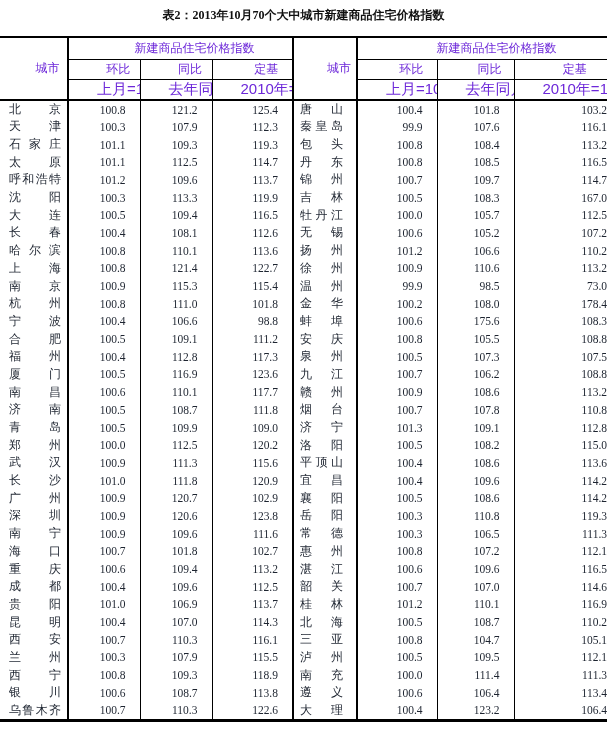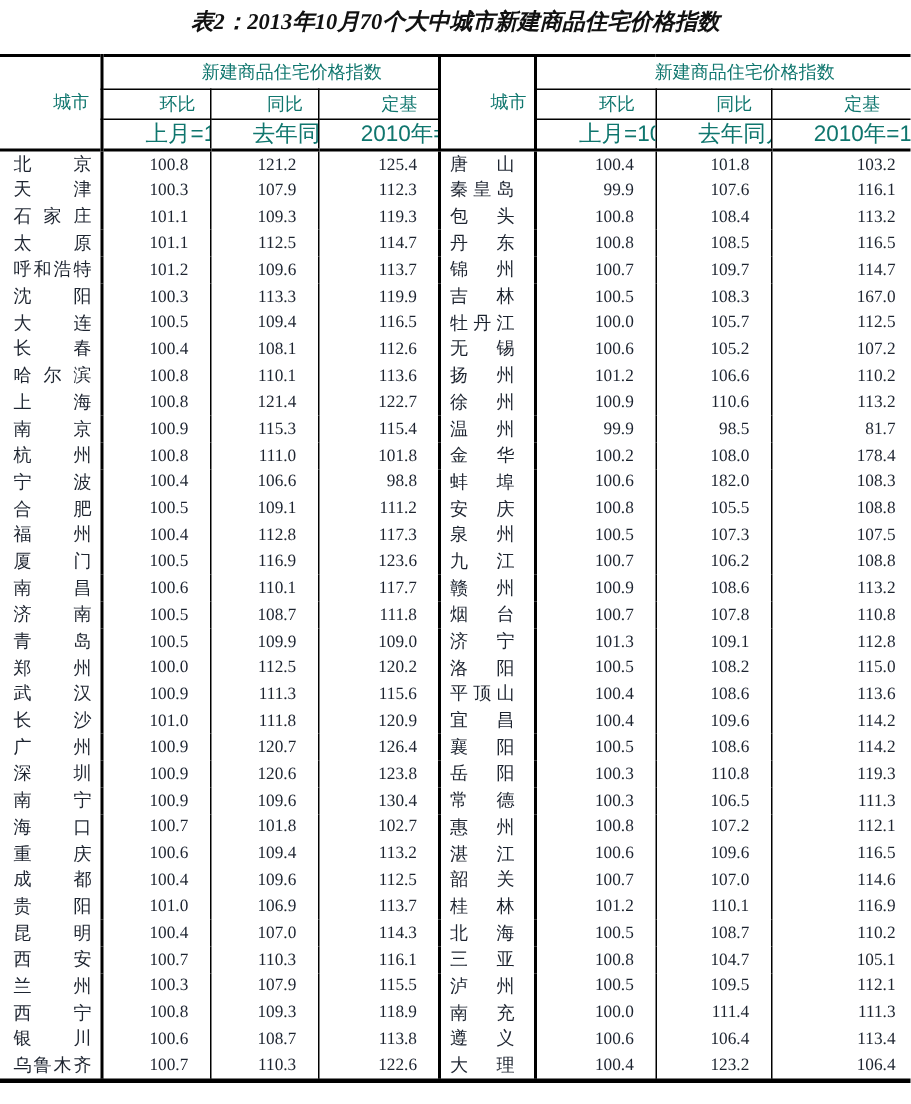--- a/index.html
+++ b/index.html
@@ -4,53 +4,52 @@
 <style>
   * { margin:0; padding:0; box-sizing:border-box; }
   html, body { background:#ffffff; }
   body {
     width:607px; height:736px; overflow:hidden; position:relative;
     color:#1d2430;
     font-family:"Liberation Serif","DejaVu Serif",serif;
   }
   .doc-title {
     position:absolute; top:6px; left:0; width:607px;
-    text-align:center; font-weight:bold; font-size:15px; line-height:19px;
+    text-align:center; font-weight:bold; font-size:12px; line-height:19px;
     font-family:"Liberation Serif","DejaVu Serif",serif;
     color:#111;
-    font-style:italic;
   }
   table.idx {
     position:absolute; top:36px; left:0;
     width:607px; table-layout:fixed; border-collapse:collapse;
     border-top:2px solid #000;
     border-bottom:3px solid #000;
   }
   th, td { border:1px solid #000; overflow:hidden; white-space:nowrap; }
   tr > *:first-child { border-left:none; }
   tr > *:last-child  { border-right:none; }
   thead th {
     font-family:"Liberation Sans","DejaVu Sans",sans-serif;
-    font-weight:normal; font-size:12px; text-align:center; color:#0f766e;padding-left:28px;
+    font-weight:normal; font-size:12px; text-align:center; color:#6d28d9;padding-left:28px;
   }
   thead tr.h1 th { height:22px; }
   thead tr.h2 th { height:20px; }
   thead tr.h3 th { height:21px; font-size:15px; }
   th.city-col, td.city { border-left-width:2px; border-right-width:2px; }
   tbody tr { height:17.7px; }
   tbody tr:first-child td { border-top:2px solid #000; }
   tbody td {
     border-top:none; border-bottom:none;
     font-size:11.5px; vertical-align:middle;
   }
   td.num {
     text-align:right; padding-right:14px;
     font-family:"Liberation Serif","DejaVu Serif",serif;
   }
-  td.num-last { padding-right:10px; }
+  td.num-last { padding-right:0; }
   td.city {
     font-family:"Liberation Sans","DejaVu Sans",sans-serif;
     font-size:12px;
     text-align:justify; text-align-last:justify;
   }
   td.city-l { padding:0 6px 0 9px; }
   td.city-r { padding:0 13px 0 6px; }
 </style>
 </head>
 <body>
@@ -194,40 +193,40 @@
         <td class="num num-last">113.2</td>
       </tr>
       <tr>
         <td class="city city-l">南京</td>
         <td class="num">100.9</td>
         <td class="num">115.3</td>
         <td class="num">115.4</td>
         <td class="city city-r">温州</td>
         <td class="num">99.9</td>
         <td class="num">98.5</td>
-        <td class="num num-last">81.7</td>
+        <td class="num num-last">73.0</td>
       </tr>
       <tr>
         <td class="city city-l">杭州</td>
         <td class="num">100.8</td>
         <td class="num">111.0</td>
         <td class="num">101.8</td>
         <td class="city city-r">金华</td>
         <td class="num">100.2</td>
         <td class="num">108.0</td>
         <td class="num num-last">178.4</td>
       </tr>
       <tr>
         <td class="city city-l">宁波</td>
         <td class="num">100.4</td>
         <td class="num">106.6</td>
         <td class="num">98.8</td>
         <td class="city city-r">蚌埠</td>
         <td class="num">100.6</td>
-        <td class="num">182.0</td>
+        <td class="num">175.6</td>
         <td class="num num-last">108.3</td>
       </tr>
       <tr>
         <td class="city city-l">合肥</td>
         <td class="num">100.5</td>
         <td class="num">109.1</td>
         <td class="num">111.2</td>
         <td class="city city-r">安庆</td>
         <td class="num">100.8</td>
         <td class="num">105.5</td>
@@ -310,41 +309,41 @@
         <td class="num">120.9</td>
         <td class="city city-r">宜昌</td>
         <td class="num">100.4</td>
         <td class="num">109.6</td>
         <td class="num num-last">114.2</td>
       </tr>
       <tr>
         <td class="city city-l">广州</td>
         <td class="num">100.9</td>
         <td class="num">120.7</td>
-        <td class="num">126.4</td>
+        <td class="num">102.9</td>
         <td class="city city-r">襄阳</td>
         <td class="num">100.5</td>
         <td class="num">108.6</td>
         <td class="num num-last">114.2</td>
       </tr>
       <tr>
         <td class="city city-l">深圳</td>
         <td class="num">100.9</td>
         <td class="num">120.6</td>
         <td class="num">123.8</td>
         <td class="city city-r">岳阳</td>
         <td class="num">100.3</td>
         <td class="num">110.8</td>
         <td class="num num-last">119.3</td>
       </tr>
       <tr>
         <td class="city city-l">南宁</td>
         <td class="num">100.9</td>
         <td class="num">109.6</td>
-        <td class="num">130.4</td>
+        <td class="num">111.6</td>
         <td class="city city-r">常德</td>
         <td class="num">100.3</td>
         <td class="num">106.5</td>
         <td class="num num-last">111.3</td>
       </tr>
       <tr>
         <td class="city city-l">海口</td>
         <td class="num">100.7</td>
         <td class="num">101.8</td>
         <td class="num">102.7</td>

